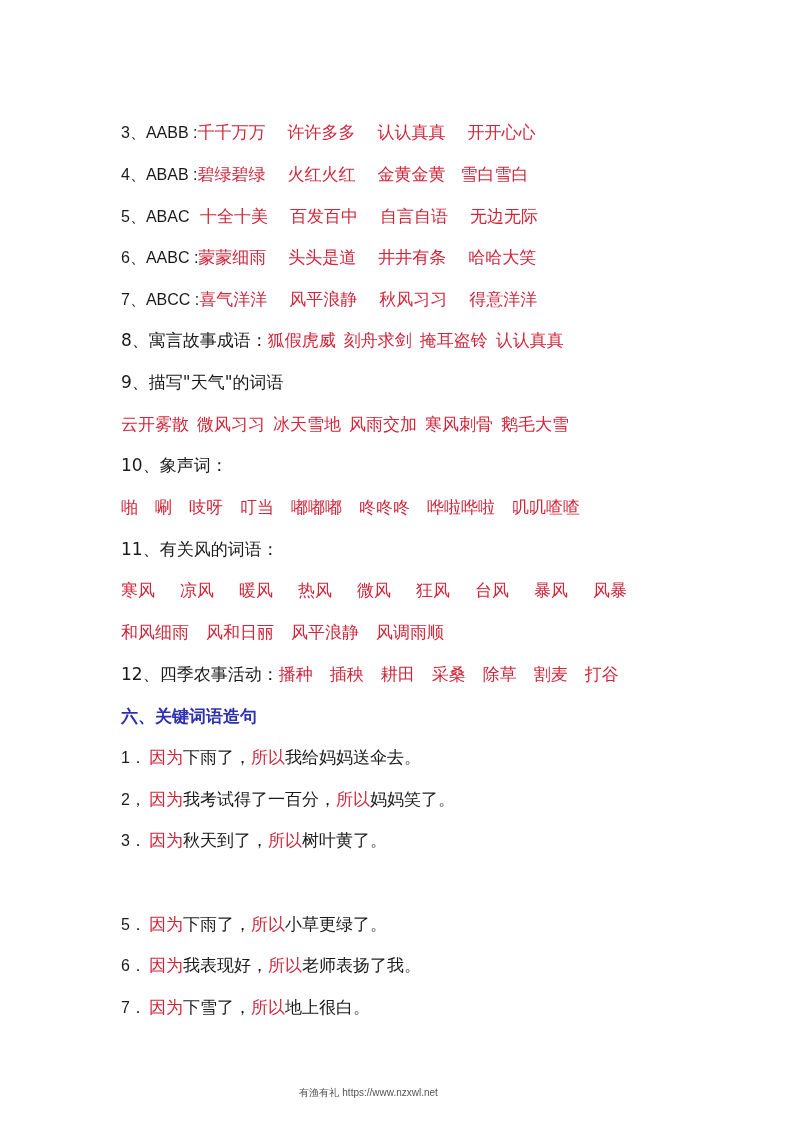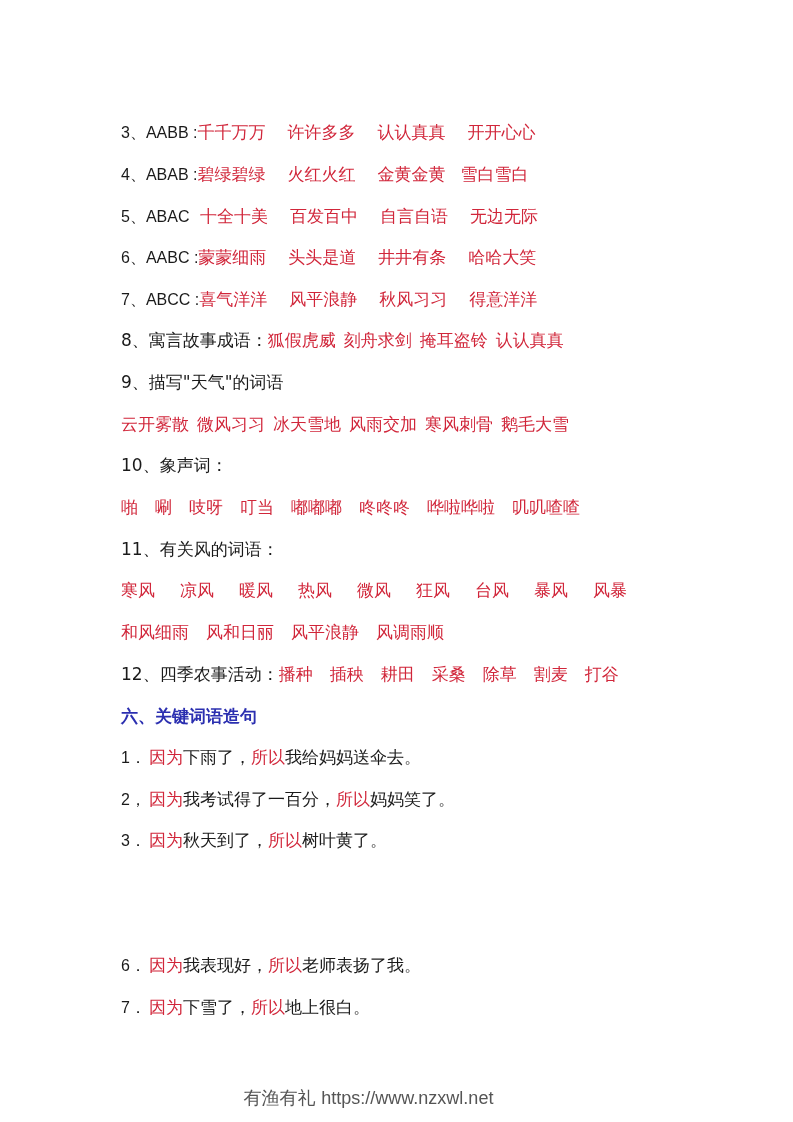--- a/index.html
+++ b/index.html
@@ -13,21 +13,21 @@
     position: absolute; left: 121px; height: 24px; line-height: 24px;
     font-size: 17px; white-space: nowrap;
   }
   .num { font-family: "Liberation Sans", sans-serif; font-size: 16px; color: #1a1a1a; }
   .label { color: #1a1a1a; }
   .red { color: #d1263a; }
   .blue { color: #2b2fb0; font-weight: bold; }
   .word { display: inline-block; color: #d1263a; }
   .footer {
     position: absolute; left: 0; width: 737px; top: 1070px; text-align: center;
-    font-size: 18px; color: #555555;
+    font-size: 10px; color: #555555;
   }
   .footer .url { font-family: "Liberation Sans", sans-serif; }
 </style>
 </head>
 <body>
 
 <div class="page">
 
   <div class="line" style="top:104px">
     <span class="num">3、AABB :</span><span class="word">千千万万</span><span class="word" style="margin-left:22px">许许多多</span><span class="word" style="margin-left:22px">认认真真</span><span class="word" style="margin-left:22px">开开心心</span>
@@ -81,20 +81,23 @@
 
   <div class="line" style="top:729px">
     <span class="num" style="display:inline-block;width:28px">1．</span><span class="red">因为</span><span>下雨了，</span><span class="red">所以</span><span>我给妈妈送伞去。</span>
   </div>
   <div class="line" style="top:771px">
     <span class="num" style="display:inline-block;width:28px">2，</span><span class="red">因为</span><span>我考试得了一百分，</span><span class="red">所以</span><span>妈妈笑了。</span>
   </div>
   <div class="line" style="top:812px">
     <span class="num" style="display:inline-block;width:28px">3．</span><span class="red">因为</span><span>秋天到了，</span><span class="red">所以</span><span>树叶黄了。</span>
   </div>
+  <div class="line" style="top:896px">
+    <span class="num" style="display:inline-block;width:28px">5．</span><span class="red">因为</span><span>下雨了，</span><span class="red">所以</span><span>小草更绿了。</span>
+  </div>
   <div class="line" style="top:937px">
     <span class="num" style="display:inline-block;width:28px">6．</span><span class="red">因为</span><span>我表现好，</span><span class="red">所以</span><span>老师表扬了我。</span>
   </div>
   <div class="line" style="top:979px">
     <span class="num" style="display:inline-block;width:28px">7．</span><span class="red">因为</span><span>下雪了，</span><span class="red">所以</span><span>地上很白。</span>
   </div>
 
   <div class="footer">
     <span>有渔有礼</span>
     <span class="url">https://www.nzxwl.net</span>

